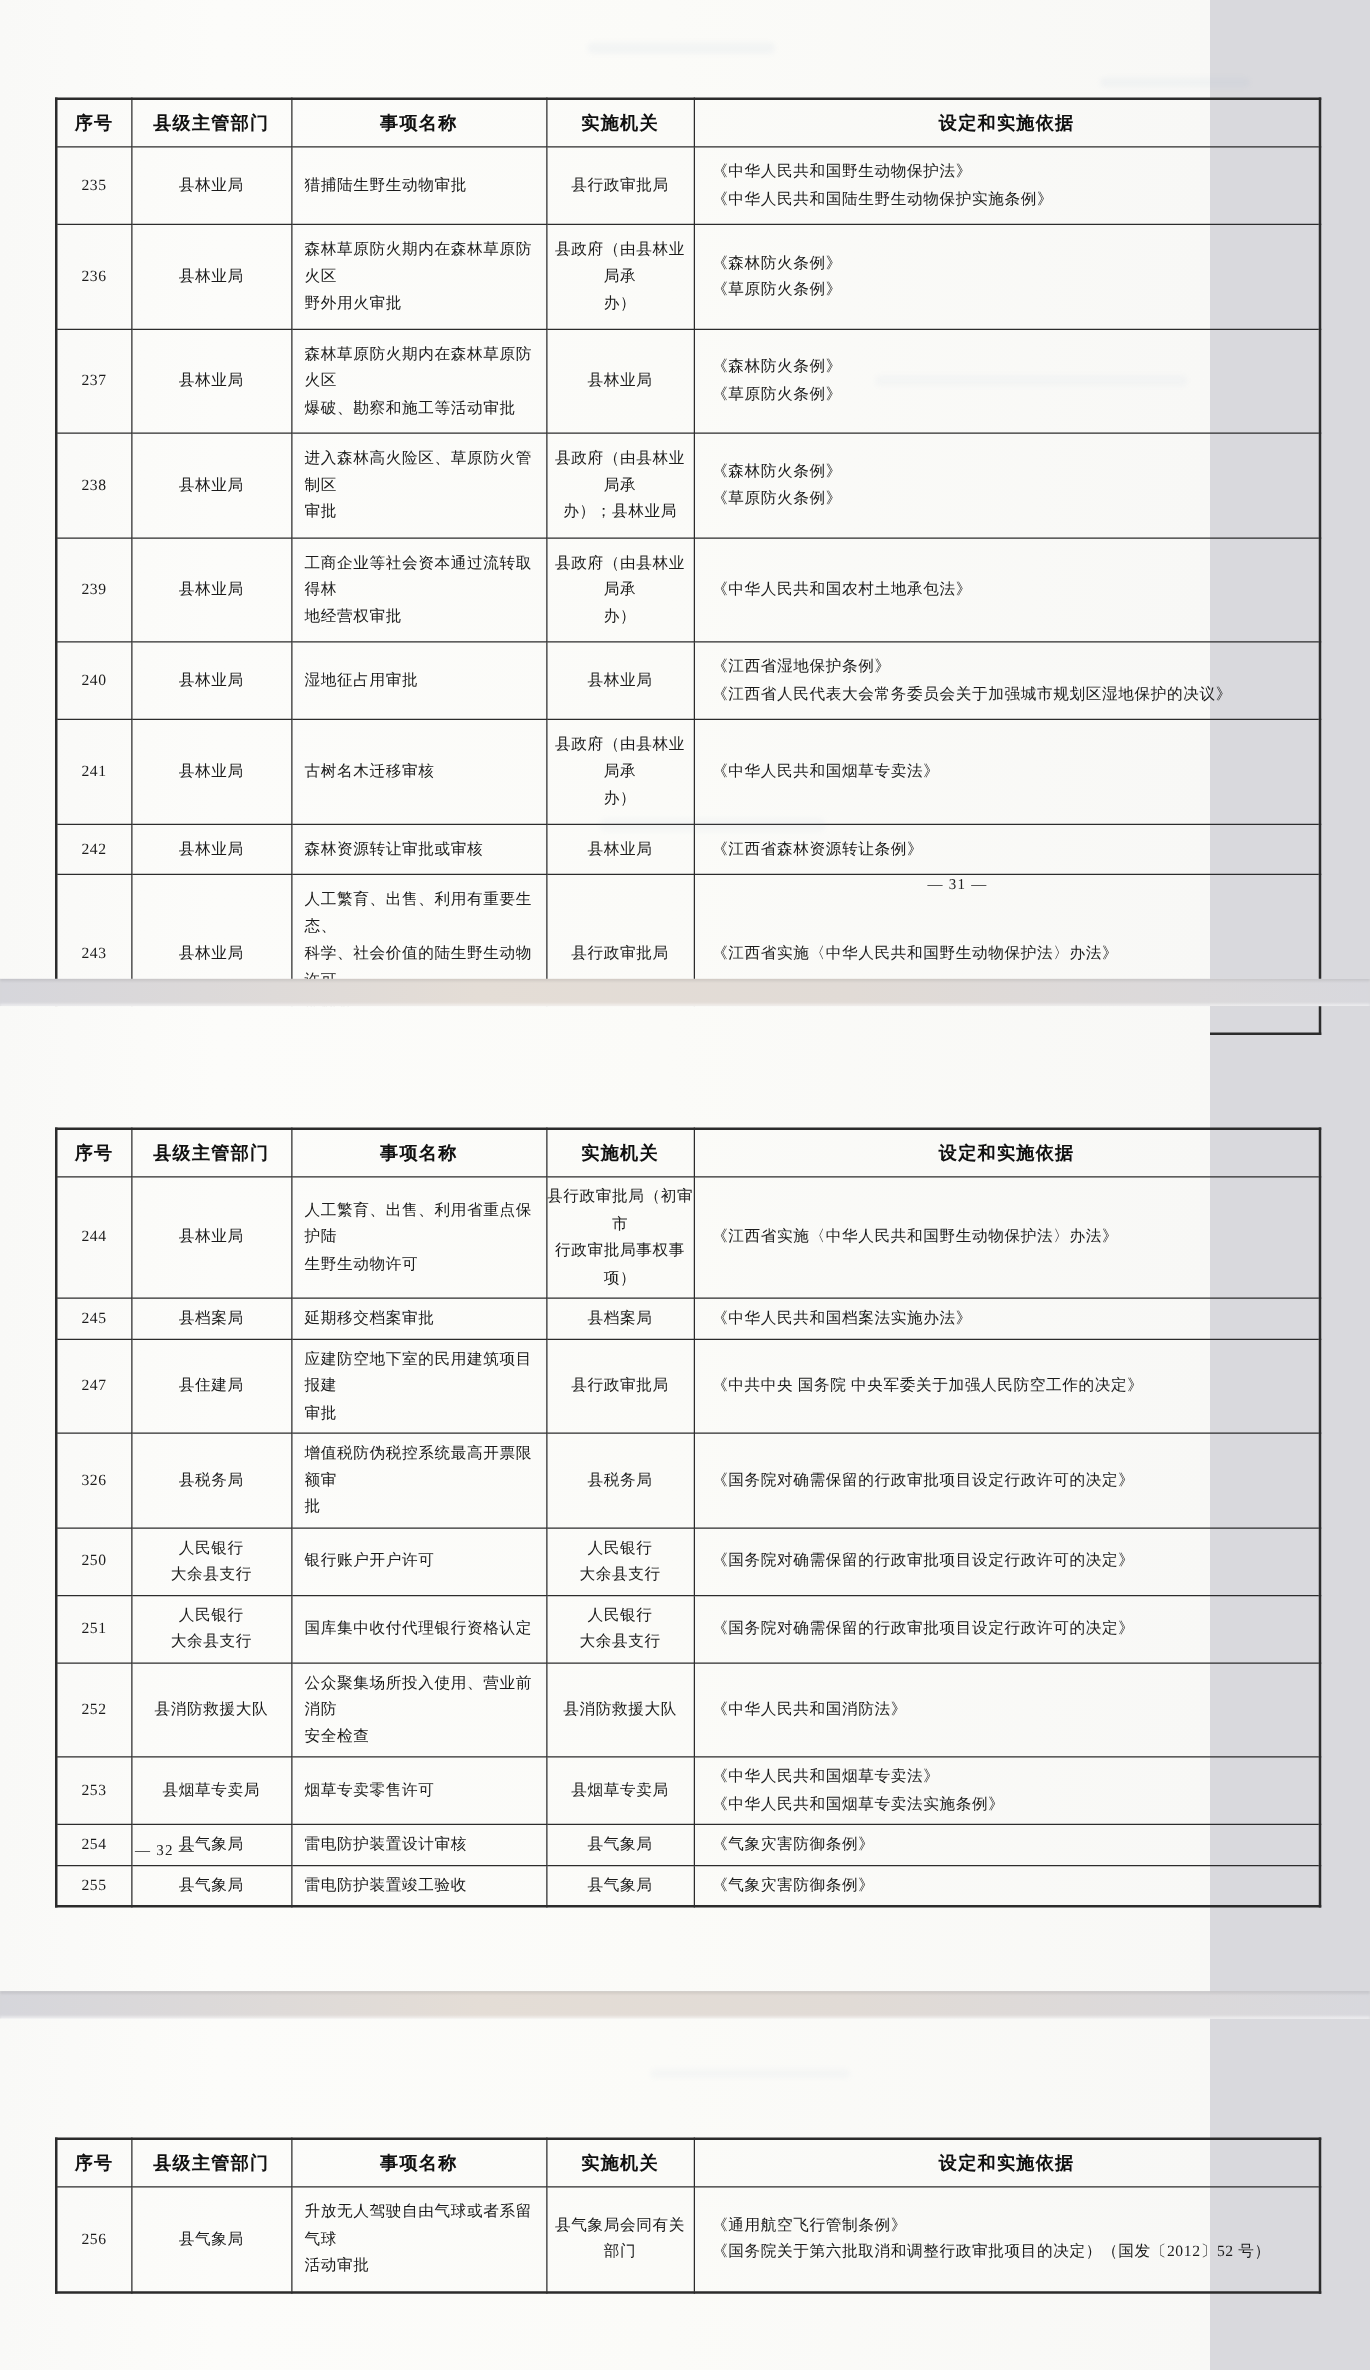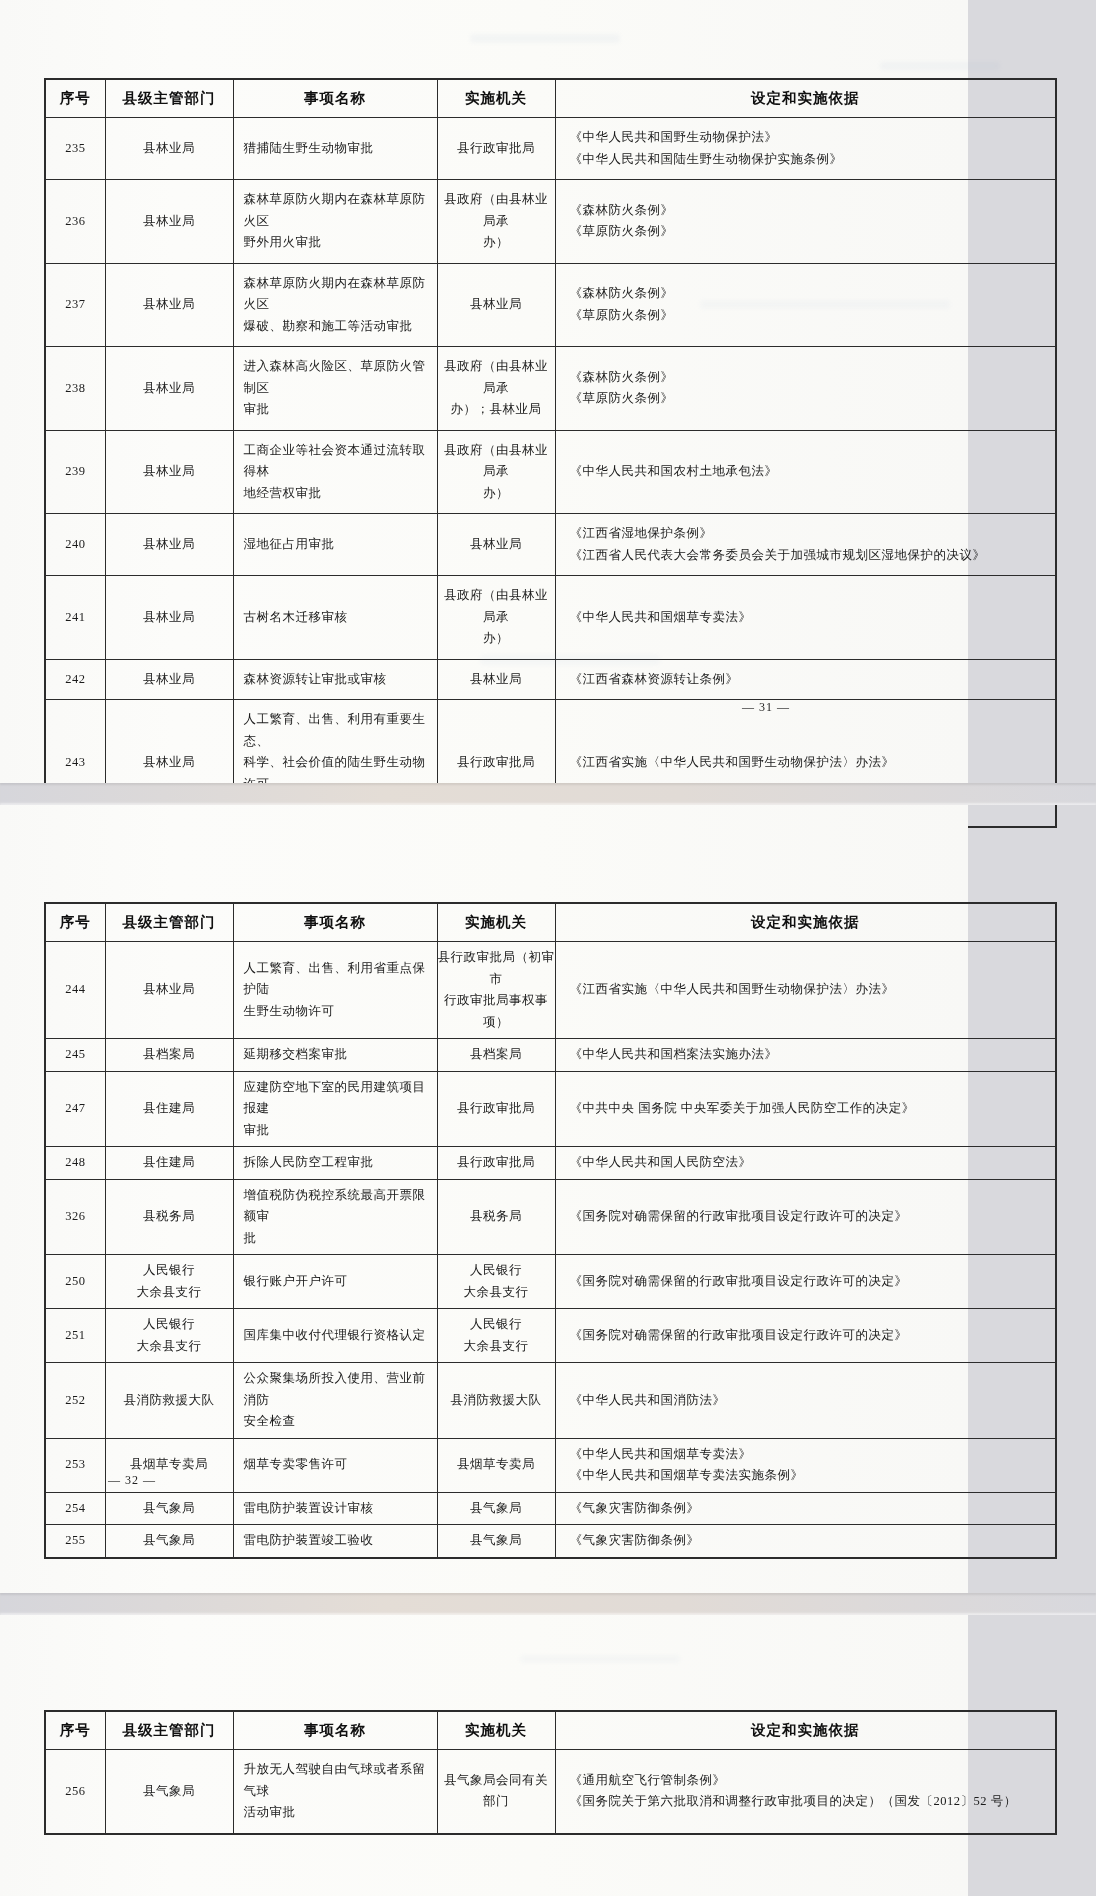--- a/index.html
+++ b/index.html
@@ -199,27 +199,20 @@
   </tr>
           <tr>
     <td class="c-no">247</td>
     <td class="c-dept">县住建局</td>
     <td class="c-name">应建防空地下室的民用建筑项目报建
 审批</td>
     <td class="c-agency">县行政审批局</td>
     <td class="c-basis">《中共中央 国务院 中央军委关于加强人民防空工作的决定》</td>
   </tr>
           <tr>
-    <td class="c-no">248</td>
-    <td class="c-dept">县住建局</td>
-    <td class="c-name">拆除人民防空工程审批</td>
-    <td class="c-agency">县行政审批局</td>
-    <td class="c-basis">《中华人民共和国人民防空法》</td>
-  </tr>
-          <tr>
     <td class="c-no">326</td>
     <td class="c-dept">县税务局</td>
     <td class="c-name">增值税防伪税控系统最高开票限额审
 批</td>
     <td class="c-agency">县税务局</td>
     <td class="c-basis">《国务院对确需保留的行政审批项目设定行政许可的决定》</td>
   </tr>
           <tr>
     <td class="c-no">250</td>
     <td class="c-dept">人民银行

